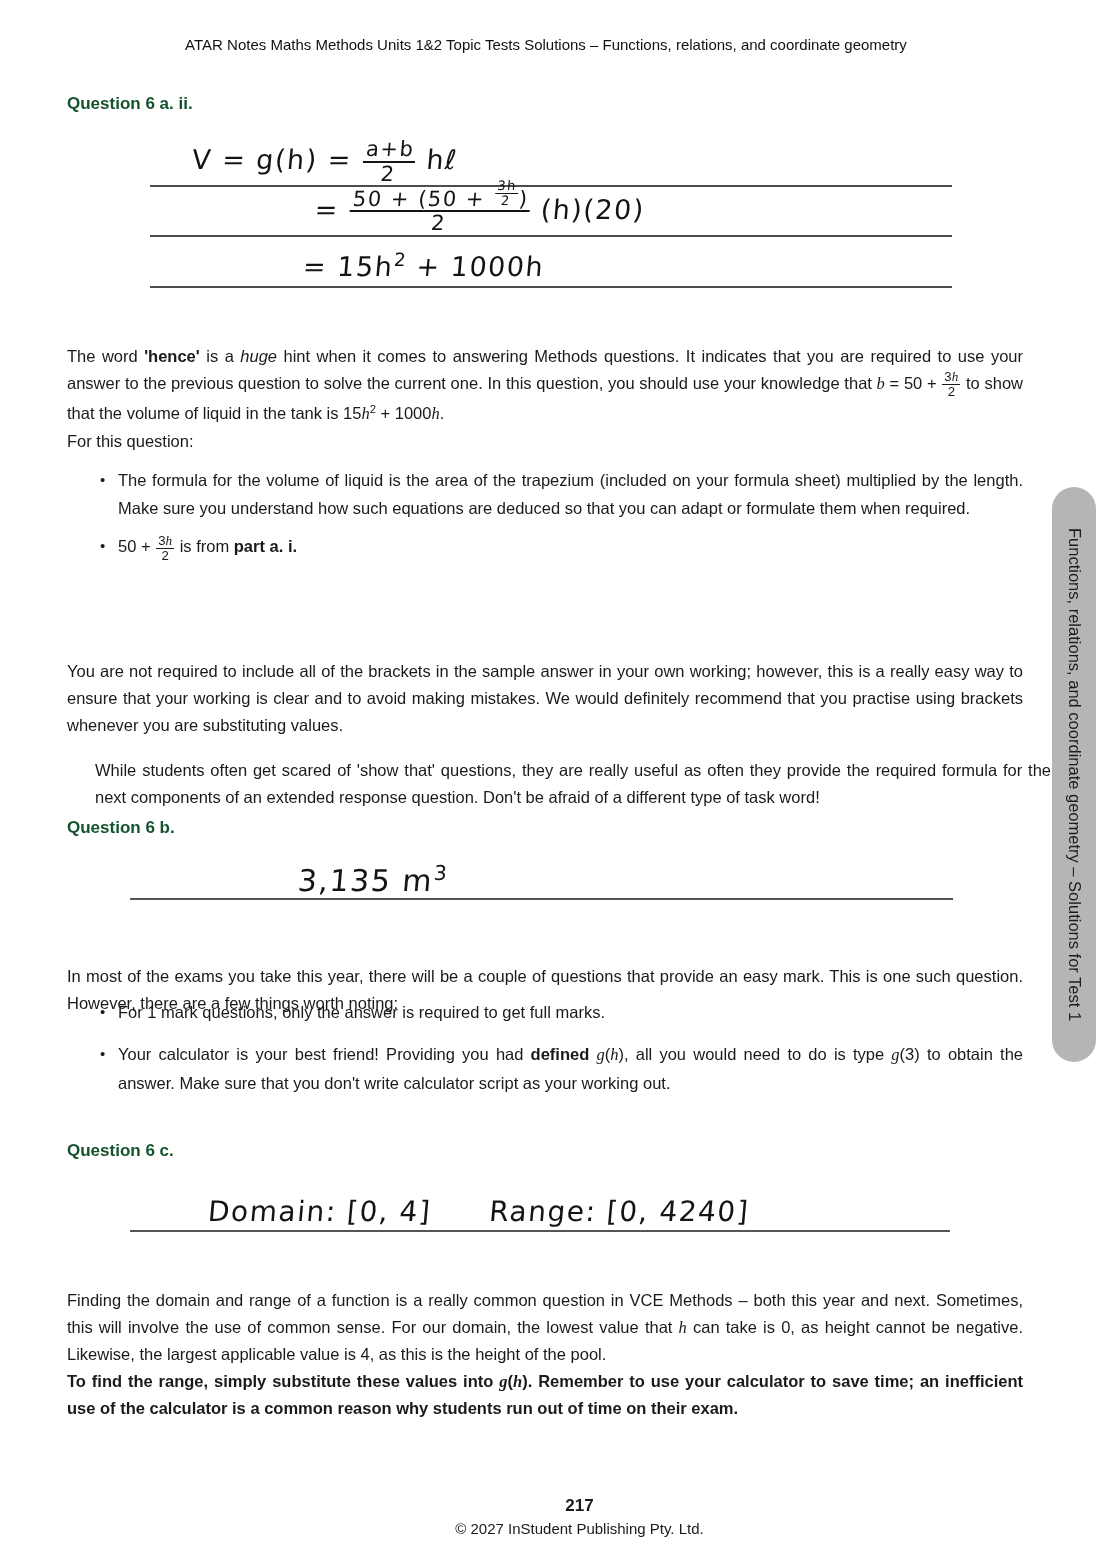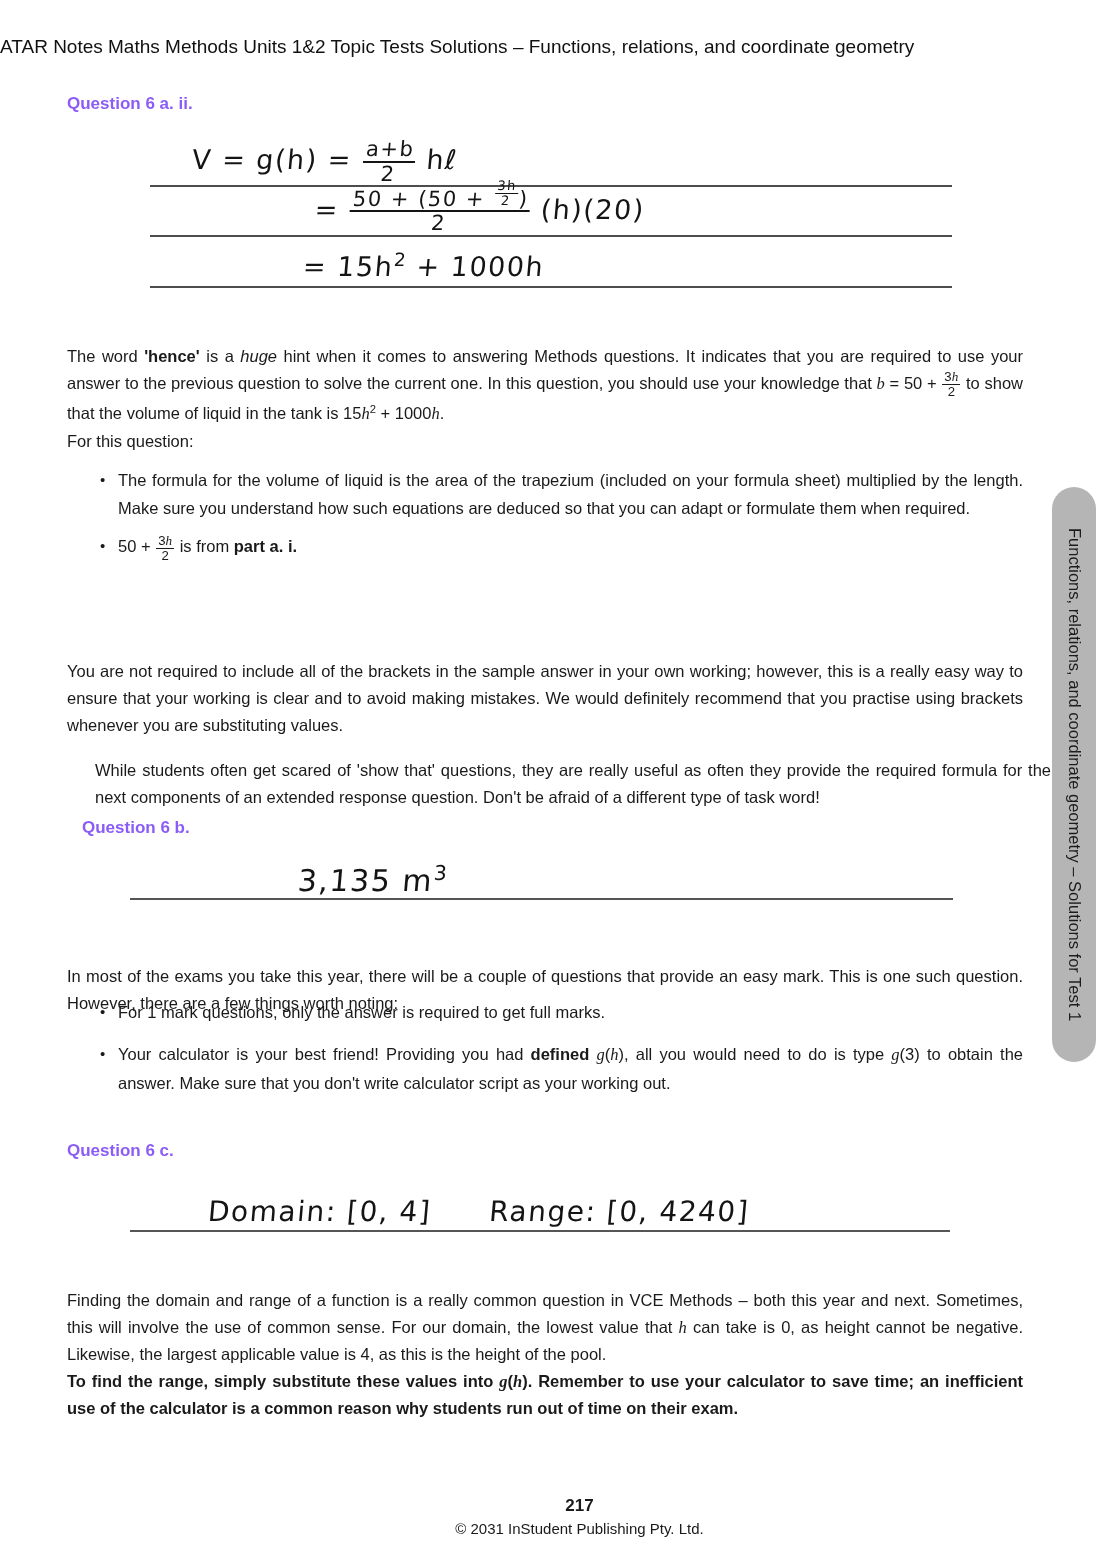--- a/index.html
+++ b/index.html
@@ -9,27 +9,27 @@
     position: relative;
     font-family: "Liberation Sans", sans-serif;
     color: #1a1a1a;
     overflow: hidden;
   }
   .abs { position: absolute; }
 
   
   .page-header {
     top: 36px; left: 0; width: 1092px;
-    text-align: left;
-    font-size: 19px;
+    text-align: center;
+    font-size: 15px;
     color: #111;
   }
 
   
-  .qheading { font-weight: bold; font-size: 17px; color: #8b5cf6; }
+  .qheading { font-weight: bold; font-size: 17px; color: #14532d; }
 
   
   .para {
     left: 67px; width: 956px;
     font-size: 16.5px; line-height: 27px;
     text-align: justify;
   }
   .para.nojust { text-align: left; }
   .s-b { font-weight: bold; }
   .s-i { font-style: italic; }
@@ -133,21 +133,21 @@
 
 <ul class="abs blist" style="top:466px;">
   <li><span>The formula for the volume of liquid is the area of the trapezium (included on your formula sheet) multiplied by the length. Make sure you understand how such equations are deduced so that you can adapt or formulate them when required.</span></li>
   <li><span>50 + </span><span class="ifrac"><span class="fnum"><span>3</span><span class="s-m">h</span></span><span class="fden"><span>2</span></span></span><span> is from </span><span class="s-b">part a. i.</span></li>
 </ul>
 
 <p class="abs para" style="top:641px;"><span>You are not required to include all of the brackets in the sample answer in your own working; however, this is a really easy way to ensure that your working is clear and to avoid making mistakes. We would definitely recommend that you practise using brackets whenever you are substituting values.</span></p>
 
 <p class="abs para" style="top:740px;margin-left:28px;"><span>While students often get scared of 'show that' questions, they are really useful as often they provide the required formula for the next components of an extended response question. Don't be afraid of a different type of task word!</span></p>
 
-<div class="abs qheading" style="top:818px; left:67px;margin-left:15px;">Question 6 b.</div>
+<div class="abs qheading" style="top:818px; left:67px;">Question 6 b.</div>
 
 <div class="abs ansline ans6b hand">
   <span class="eqpad hand-inner"><span>3,135 m</span><sup>3</sup></span>
 </div>
 
 <p class="abs para" style="top:946px;"><span>In most of the exams you take this year, there will be a couple of questions that provide an easy mark. This is one such question. However, there are a few things worth noting:</span></p>
 
 <ul class="abs blist wide" style="top:998px;">
   <li><span>For 1 mark questions, only the answer is required to get full marks.</span></li>
   <li><span>Your calculator is your best friend! Providing you had </span><span class="s-b">defined</span><span> </span><span class="s-m">g</span><span>(</span><span class="s-m">h</span><span>), all you would need to do is type </span><span class="s-m">g</span><span>(3) to obtain the answer. Make sure that you don't write calculator script as your working out.</span></li>
@@ -159,18 +159,18 @@
   <span class="eqpad hand-inner">
     <span>Domain: [0, 4]</span><span class="gap"></span><span>Range: [0, 4240]</span>
   </span>
 </div>
 
 <p class="abs para" style="top:1270px;"><span>Finding the domain and range of a function is a really common question in VCE Methods – both this year and next. Sometimes, this will involve the use of common sense. For our domain, the lowest value that </span><span class="s-m">h</span><span> can take is 0, as height cannot be negative. Likewise, the largest applicable value is 4, as this is the height of the pool.</span></p>
 <p class="abs para" style="top:1351px;font-weight:bold;"><span>To find the range, simply substitute these values into </span><span class="s-m">g</span><span>(</span><span class="s-m">h</span><span>). Remember to use your calculator to save time; an inefficient use of the calculator is a common reason why students run out of time on their exam.</span></p>
 
 <div class="abs footer">
   <div class="pageno">217</div>
-  <div class="copyright">© 2031 InStudent Publishing Pty. Ltd.</div>
+  <div class="copyright">© 2027 InStudent Publishing Pty. Ltd.</div>
 </div>
 
 <div class="abs side-tab">
   <div class="tab-label">Functions, relations, and coordinate geometry – Solutions for Test 1</div>
 </div>
 
 </body></html>

